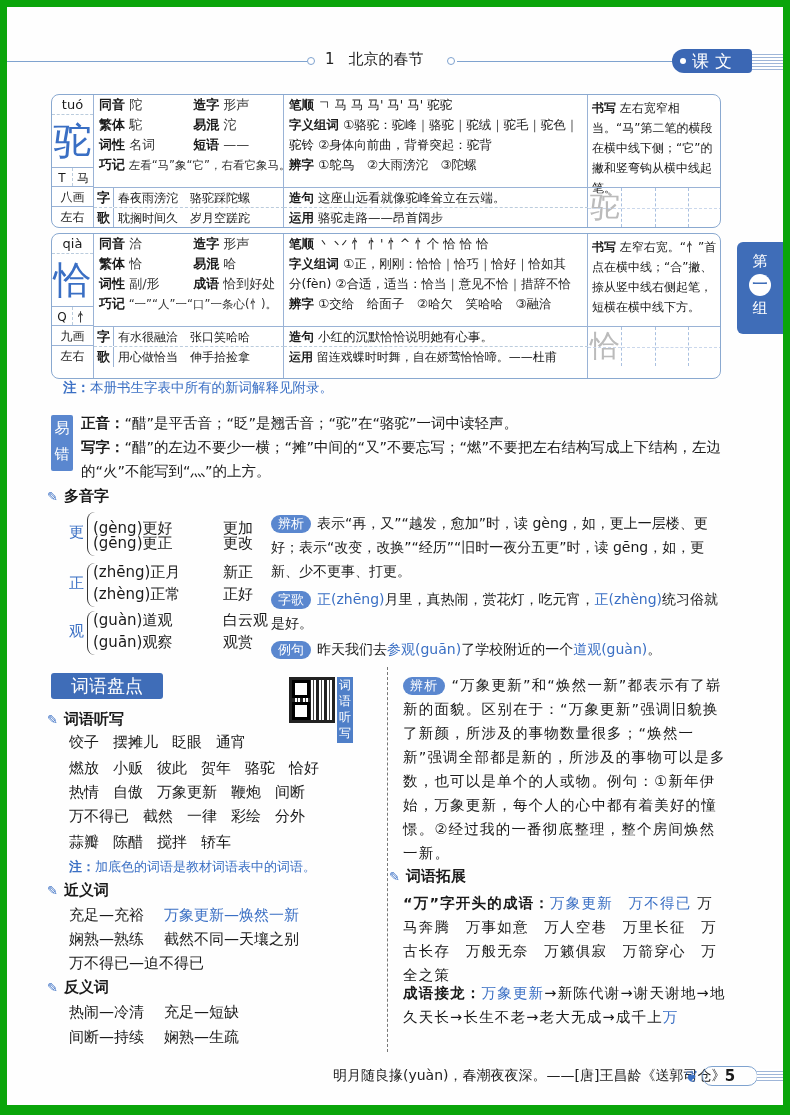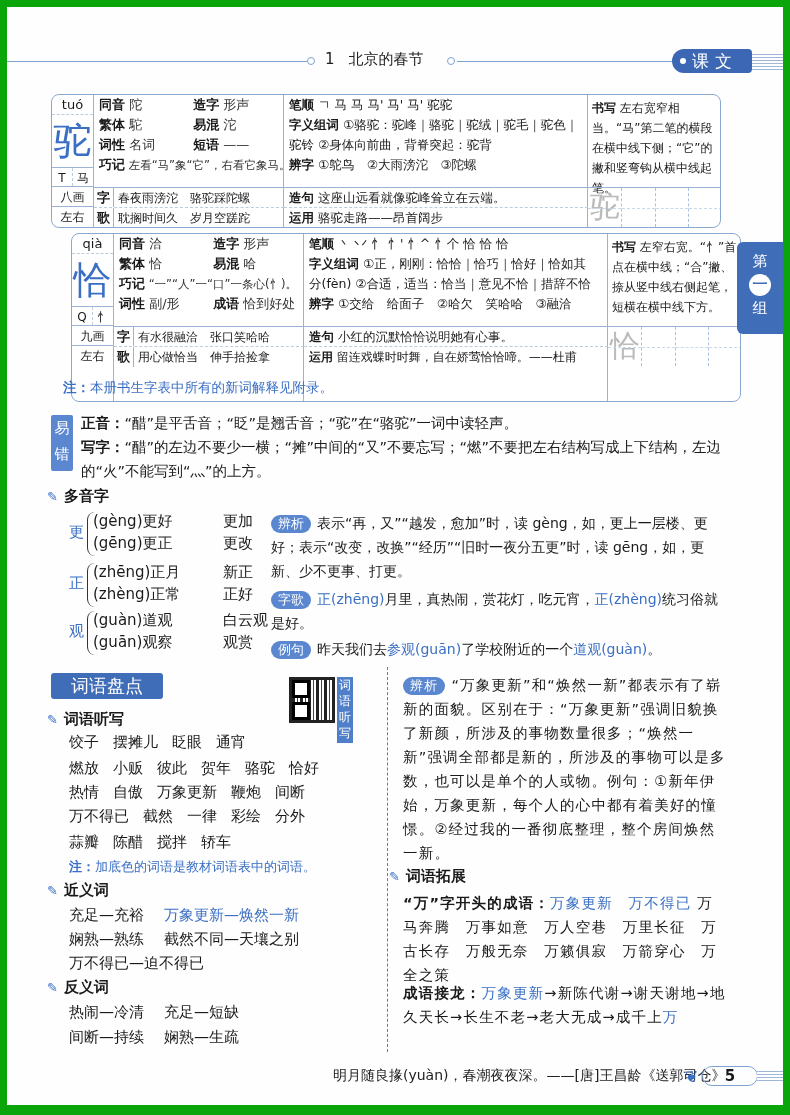--- a/index.html
+++ b/index.html
@@ -150,36 +150,36 @@
         <div class="cell">
             <span class="gh">驼</span>
           </div>
           <div class="cell"></div>
           <div class="cell"></div>
           <div class="cell"></div>
       </div>
     </div>
   </div>
 
-  <div class="ctab" style="top:226px;height:169px;margin-left:20px;">
+  <div class="ctab" style="top:226px;height:146px;">
     <div class="c1">
       <div class="py">qià</div>
       <div class="big">恰</div>
       <div class="rad">
           <span>Q</span>
           <span>忄</span>
         </div>
       <div class="stk">九画</div>
       <div class="struct">左右</div>
     </div>
     <div class="c2">
       <div class="row"><b>同音</b> <span class="song w" style="width:64px">洽</span><b>造字</b> <span class="song">形声</span></div>
       <div class="row"><b>繁体</b> <span class="song w" style="width:64px">恰</span><b>易混</b> <span class="song">哈</span></div>
+      <div class="row"><b>词性</b> <span class="song w" style="width:64px">副/形</span><b>成语</b> <span class="song">恰到好处</span></div>
       <div class="row" style="font-size:11.5px"><b style="font-size:13px">巧记</b> <span class="song">“一”“人”一“口”一条心(忄)。</span></div>
-      <div class="row"><b>词性</b> <span class="song w" style="width:64px">副/形</span><b>成语</b> <span class="song">恰到好处</span></div>
       <div class="verse">
         <div class="vrow" style="border-bottom:1px dashed #bcd">
             <span class="vl">字</span>
             <span class="vt">有水很融洽　张口笑哈哈</span>
           </div>
         <div class="vrow">
             <span class="vl">歌</span>
             <span class="vt">用心做恰当　伸手拾捡拿</span>
           </div>
       </div>
@@ -222,21 +222,21 @@
   <div class="errs">
     <div><b>正音：</b><span>“醋”是平舌音；“眨”是翘舌音；“驼”在“骆驼”一词中读轻声。</span></div>
     <div><b>写字：</b><span>“醋”的左边不要少一横；“摊”中间的“又”不要忘写；“燃”不要把左右结构写成上下结构，左边的“火”不能写到“灬”的上方。</span></div>
   </div>
 
   <div class="sechd" style="left:40px;top:480px;"><span class="pen">✎</span><span>多音字</span></div>
 
   <div class="poly" style="top:505px;height:46px;">
     <span class="ch">更</span>
       <span class="br"></span>
-    <div class="ln" style="top:0"><span>(gèng)更好</span><span class="w2">更加</span></div>
+    <div class="ln" style="top:7px"><span>(gèng)更好</span><span class="w2">更加</span></div>
     <div class="ln" style="top:22px"><span>(gēng)更正</span><span class="w2">更改</span></div>
   </div>
   <div class="poly" style="top:556px;height:46px;">
     <span class="ch">正</span>
       <span class="br"></span>
     <div class="ln" style="top:0"><span>(zhēng)正月</span><span class="w2">新正</span></div>
     <div class="ln" style="top:22px"><span>(zhèng)正常</span><span class="w2">正好</span></div>
   </div>
   <div class="poly" style="top:604px;height:46px;">
     <span class="ch">观</span>

